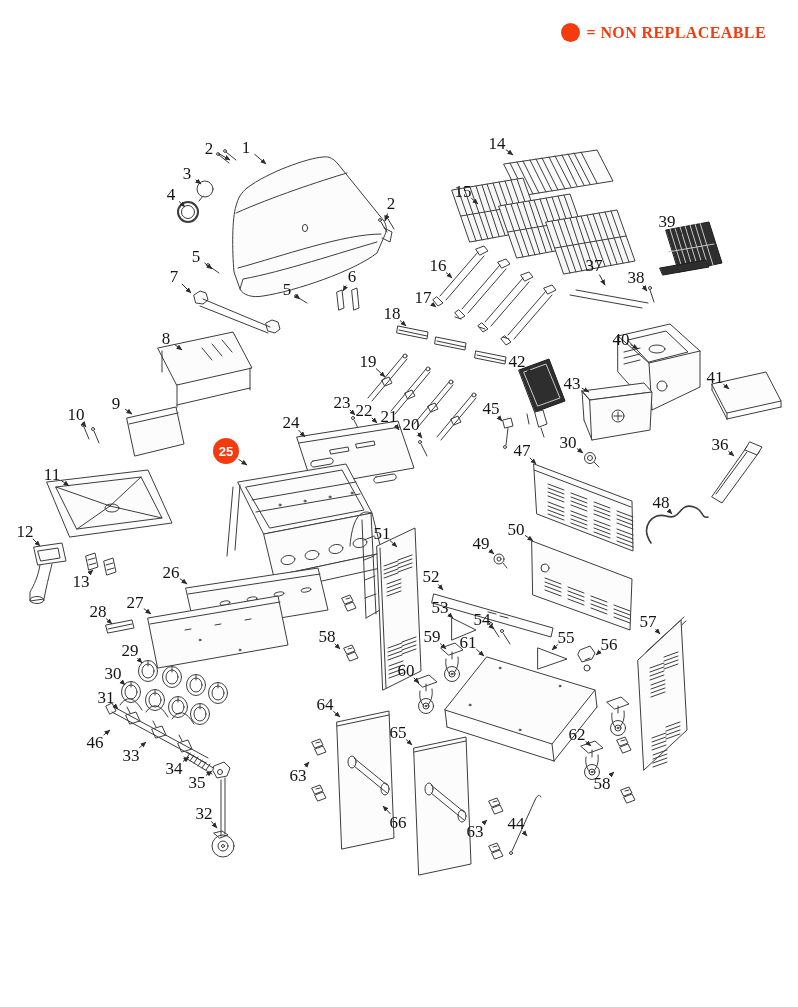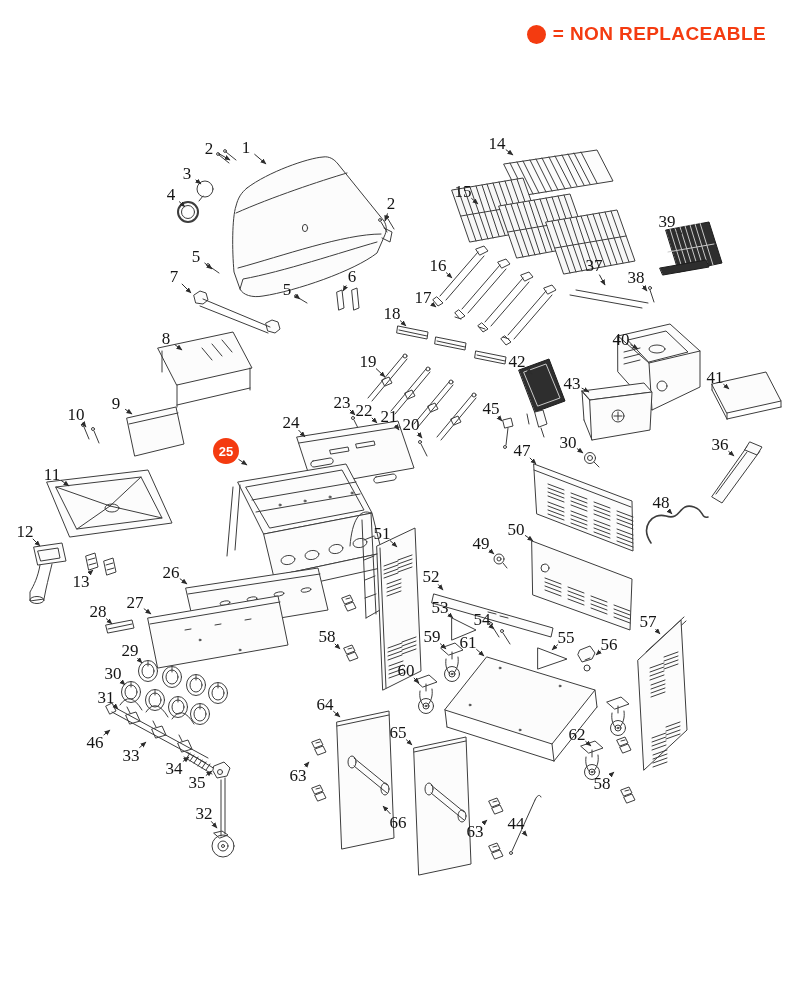--- a/index.html
+++ b/index.html
@@ -1,21 +1,21 @@
 <!DOCTYPE html>
 <html><head>
 <meta charset="utf-8">
 <style>
   html,body{margin:0;padding:0;background:#ffffff;}
   body{width:798px;height:1007px;position:relative;overflow:hidden;
        font-family:"Liberation Sans",sans-serif;}
   .stage{position:absolute;left:0;top:0;width:798px;height:1007px;}
   .legend{position:absolute;top:23px;right:32px;display:flex;align-items:center;gap:7px;}
   .legend-dot{width:19px;height:19px;border-radius:50%;display:inline-block;}
-  .legend-text{font-weight:bold;font-size:19px;letter-spacing:.4px;}
+  .legend-text{font-weight:bold;font-size:16px;letter-spacing:.4px;font-family:Liberation Serif, serif;}
   svg#diagram-svg{position:absolute;left:0;top:0;}
   #art *{vector-effect:non-scaling-stroke;}
   #art{stroke:#3d3d3d;fill:none;stroke-width:1;stroke-linecap:round;stroke-linejoin:round;}
   .face{fill:#fcfcfc;}
   .dark{fill:#2e2e2e;stroke:#1d1d1d;}
   .lite{stroke:#c9c9c9;}
   .leader{stroke:#2c2c2c;stroke-width:1;fill:none;}
   .part-label{font-family:"Liberation Serif","DejaVu Serif",serif;font-size:17px;
               fill:#141414;text-anchor:middle;dominant-baseline:central;cursor:pointer;}
   .part-label.hl{font-family:"Liberation Sans",sans-serif;font-weight:bold;font-size:13px;fill:#ffffff;}

